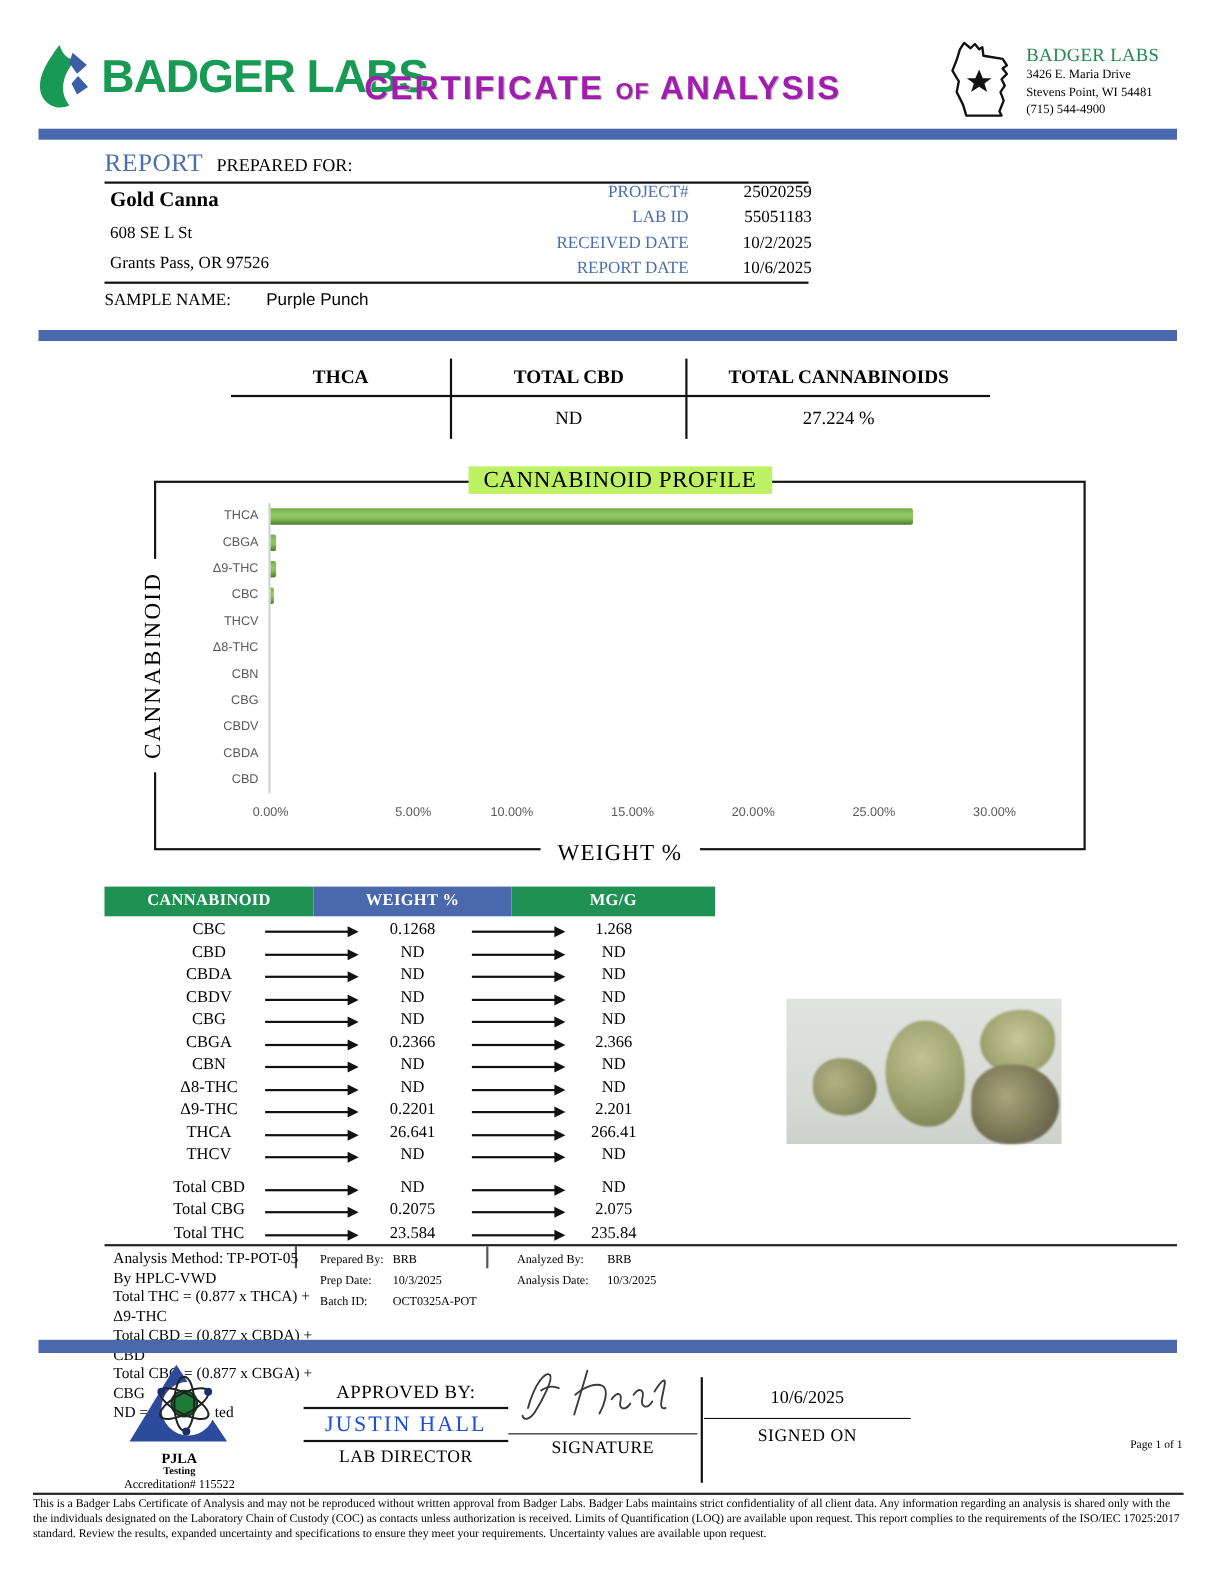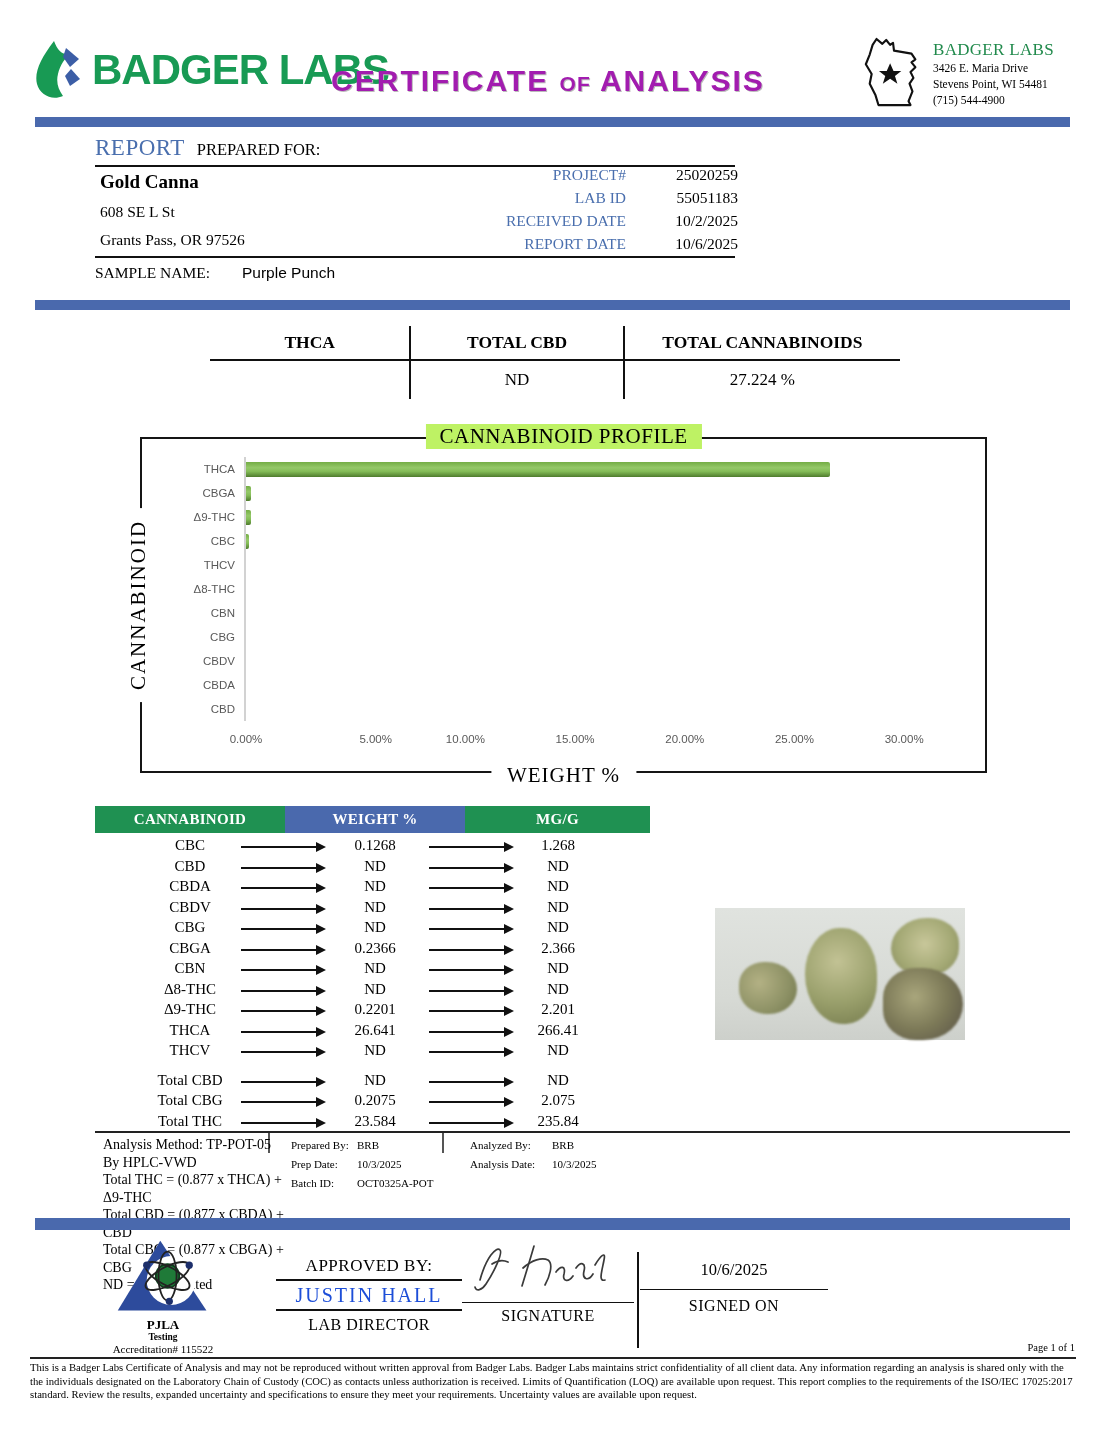--- a/index.html
+++ b/index.html
@@ -124,21 +124,21 @@
   .approved-by{font-size:17px;letter-spacing:.5px;border-bottom:2.5px solid #111;padding-bottom:3px;}
   .approver{font-size:20px;color:#1d4ed8;letter-spacing:2px;padding:3px 0 2px;border-bottom:2.5px solid #111;}
   .director{font-size:16px;padding-top:5px;letter-spacing:.5px;}
   .sig-block{left:462px;top:1238px;width:172px;}
   .sig-line{border-top:1.5px solid #111;margin-top:2px;}
   .sig-label{text-align:center;font-size:16px;padding-top:4px;letter-spacing:.5px;}
   .vdiv{left:637px;top:1252px;width:2px;height:96px;background:#111;}
   .signed-block{left:640px;top:1260px;width:188px;text-align:center;}
   .signed-date{font-size:16.5px;padding-bottom:9px;border-bottom:1.5px solid #111;}
   .signed-label{font-size:16px;padding-top:7px;letter-spacing:.5px;}
-  .page-num{right:30px;top:1342px;font-size:10.5px;}
+  .page-num{right:30px;top:1308px;font-size:10.5px;}
 
   
   .disclaimer{left:30px;top:1357px;width:1046px;border-top:2.5px solid #222;
               padding-top:2px;font-size:10.7px;line-height:1.27;}
 </style>
 </head>
 <body>
 
 <div class="abs logo-icon">
   <svg width="50" height="60" viewBox="0 0 50 60">

